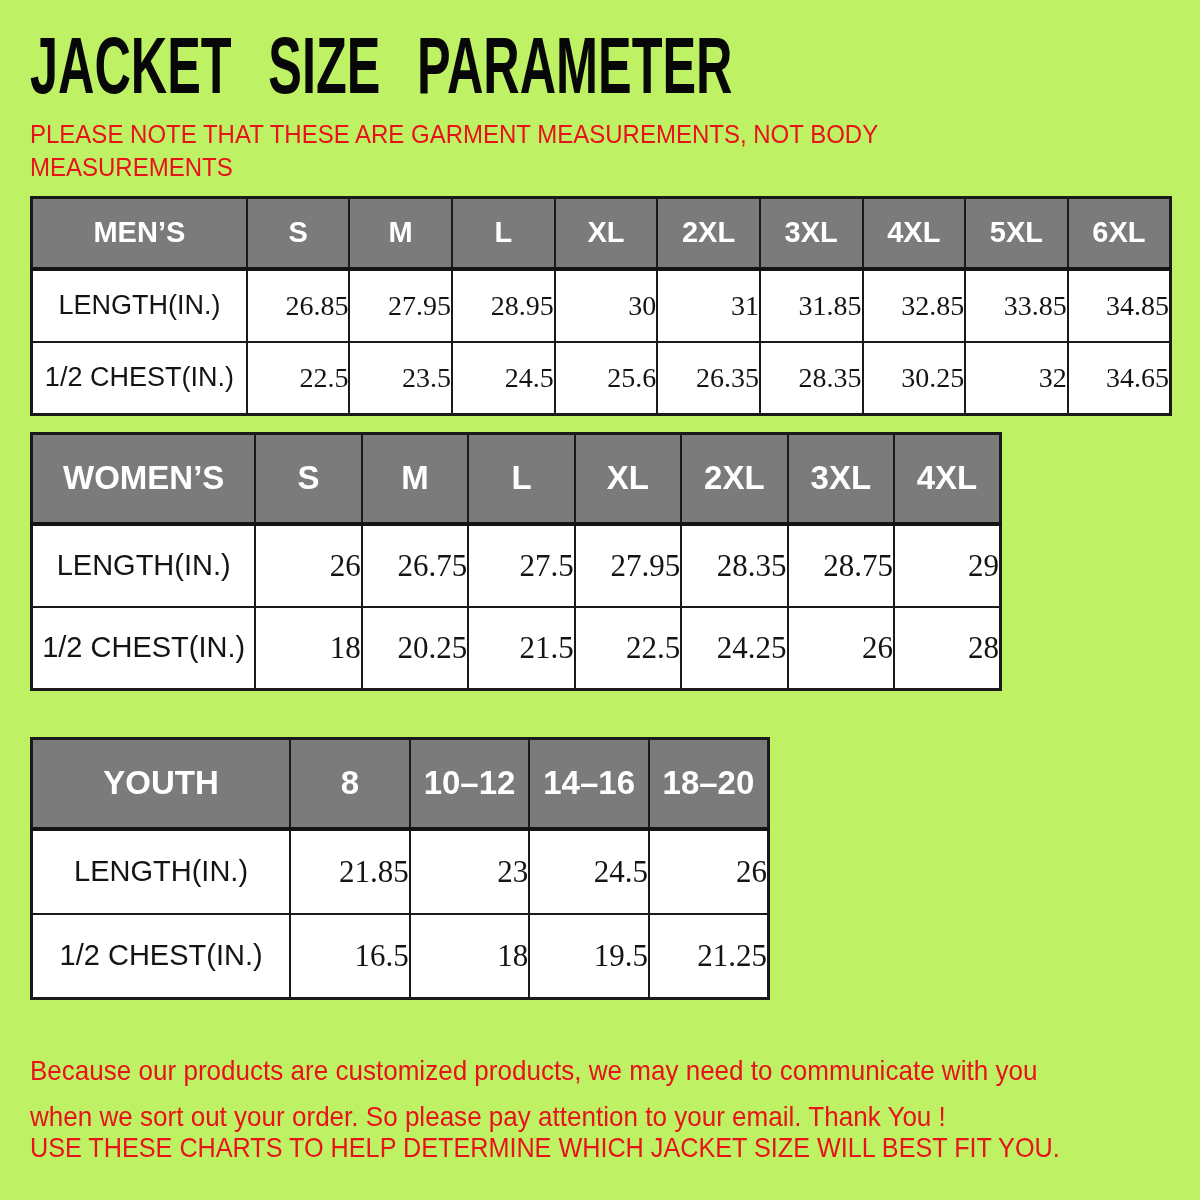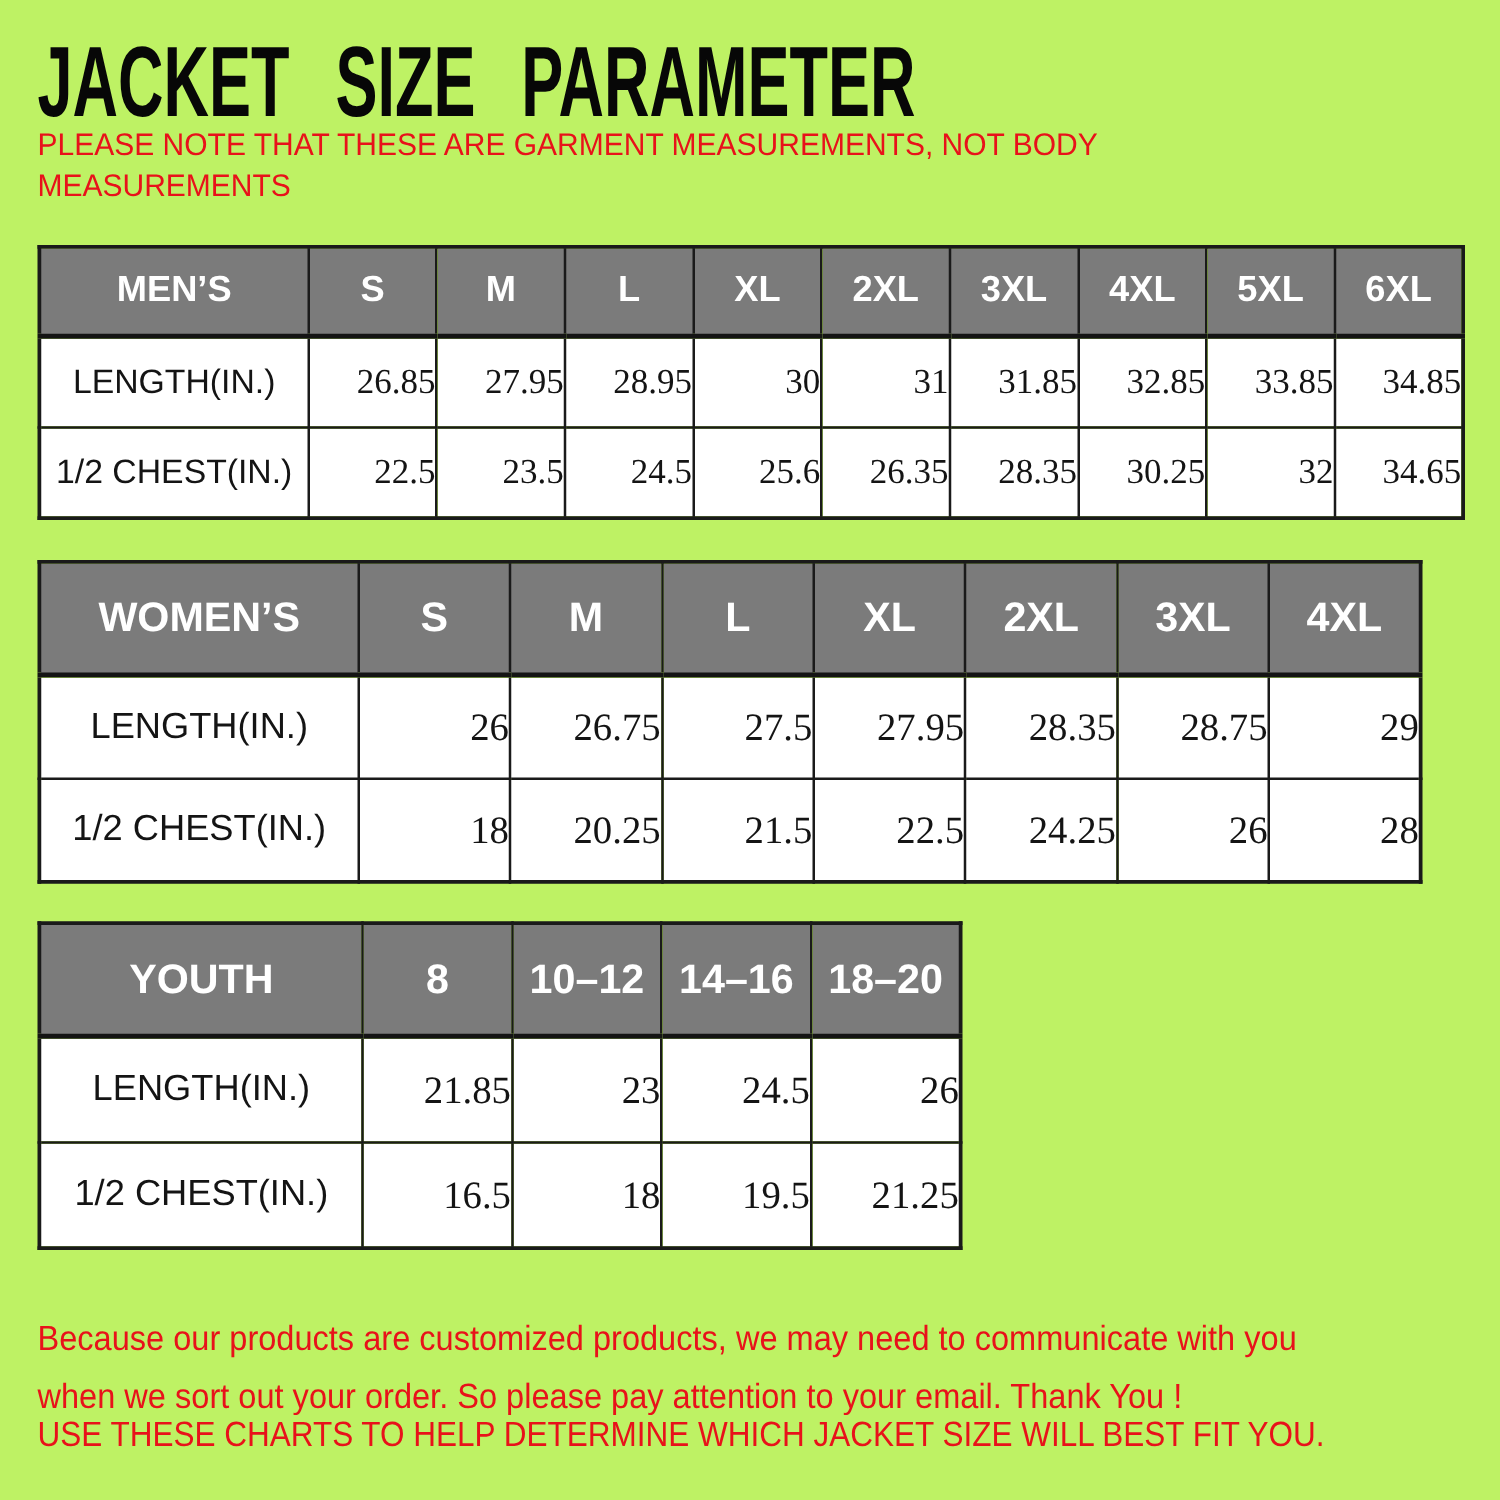--- a/index.html
+++ b/index.html
@@ -11,21 +11,21 @@
   .title {
     position:absolute; top:26px; left:30px;
     font-size:80px; line-height:1; font-weight:bold;
     color:#070707; white-space:nowrap;
     word-spacing:0.45em;
     transform:scaleX(0.63); transform-origin:left top;
   }
 
   
   .note {
-    position:absolute; top:100px; left:30px;
+    position:absolute; top:118px; left:30px;
     color:#e8121a; font-size:25px; line-height:33px;
     white-space:nowrap;
   }
   .note .nline { transform:scaleX(0.96); transform-origin:left top; }
 
   
   .table-wrap { position:absolute; left:30px; }
   .table-wrap table {
     border-collapse:collapse; table-layout:fixed; width:100%;
     border:3px solid #1a1a1a;
@@ -49,21 +49,21 @@
   }
 
   .table-mens { top:196px; width:1142px; }
   .table-mens thead tr { height:71px; }
   .table-mens tbody tr { height:73px; }
   .table-mens thead th { font-size:29px; }
   .table-mens tbody th.rowhead { font-size:27px; }
   .table-mens tbody td { font-size:28px; }
   .table-mens .rowhead { width:18.9%; }
 
-  .table-womens { top:448px; width:1108px; }
+  .table-womens { top:432px; width:972px; }
   .table-womens thead tr { height:90px; }
   .table-womens tbody tr { height:83px; }
   .table-womens thead th { font-size:33px; }
   .table-womens tbody th.rowhead { font-size:29px; }
   .table-womens tbody td { font-size:31px; }
   .table-womens .rowhead { width:23.1%; }
 
   .table-youth { top:737px; width:740px; }
   .table-youth thead tr { height:90px; }
   .table-youth tbody tr { height:85px; }

